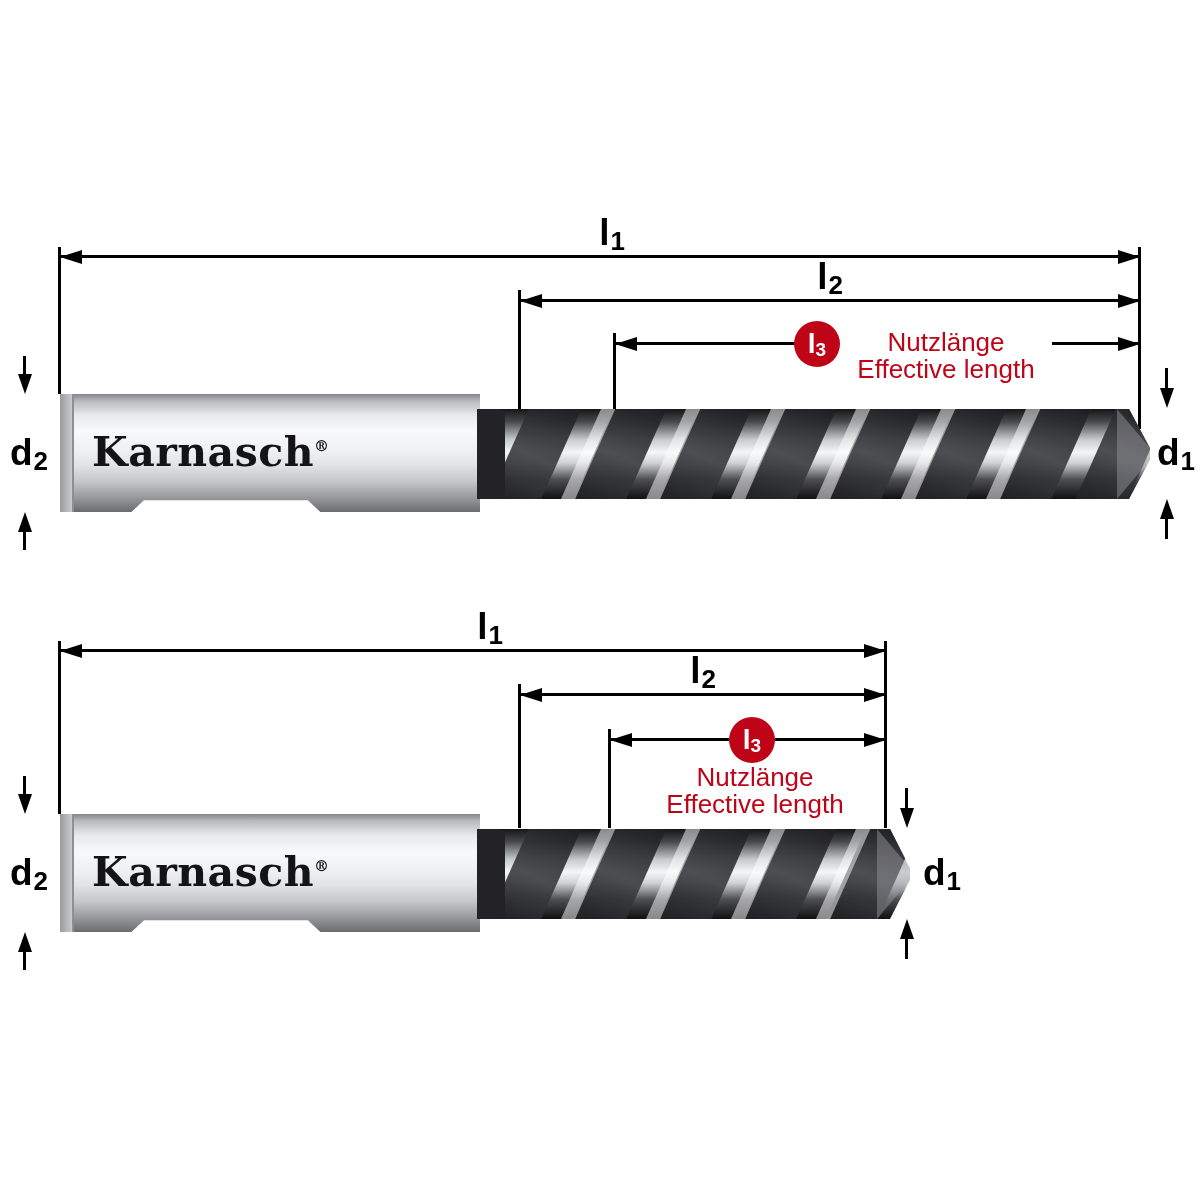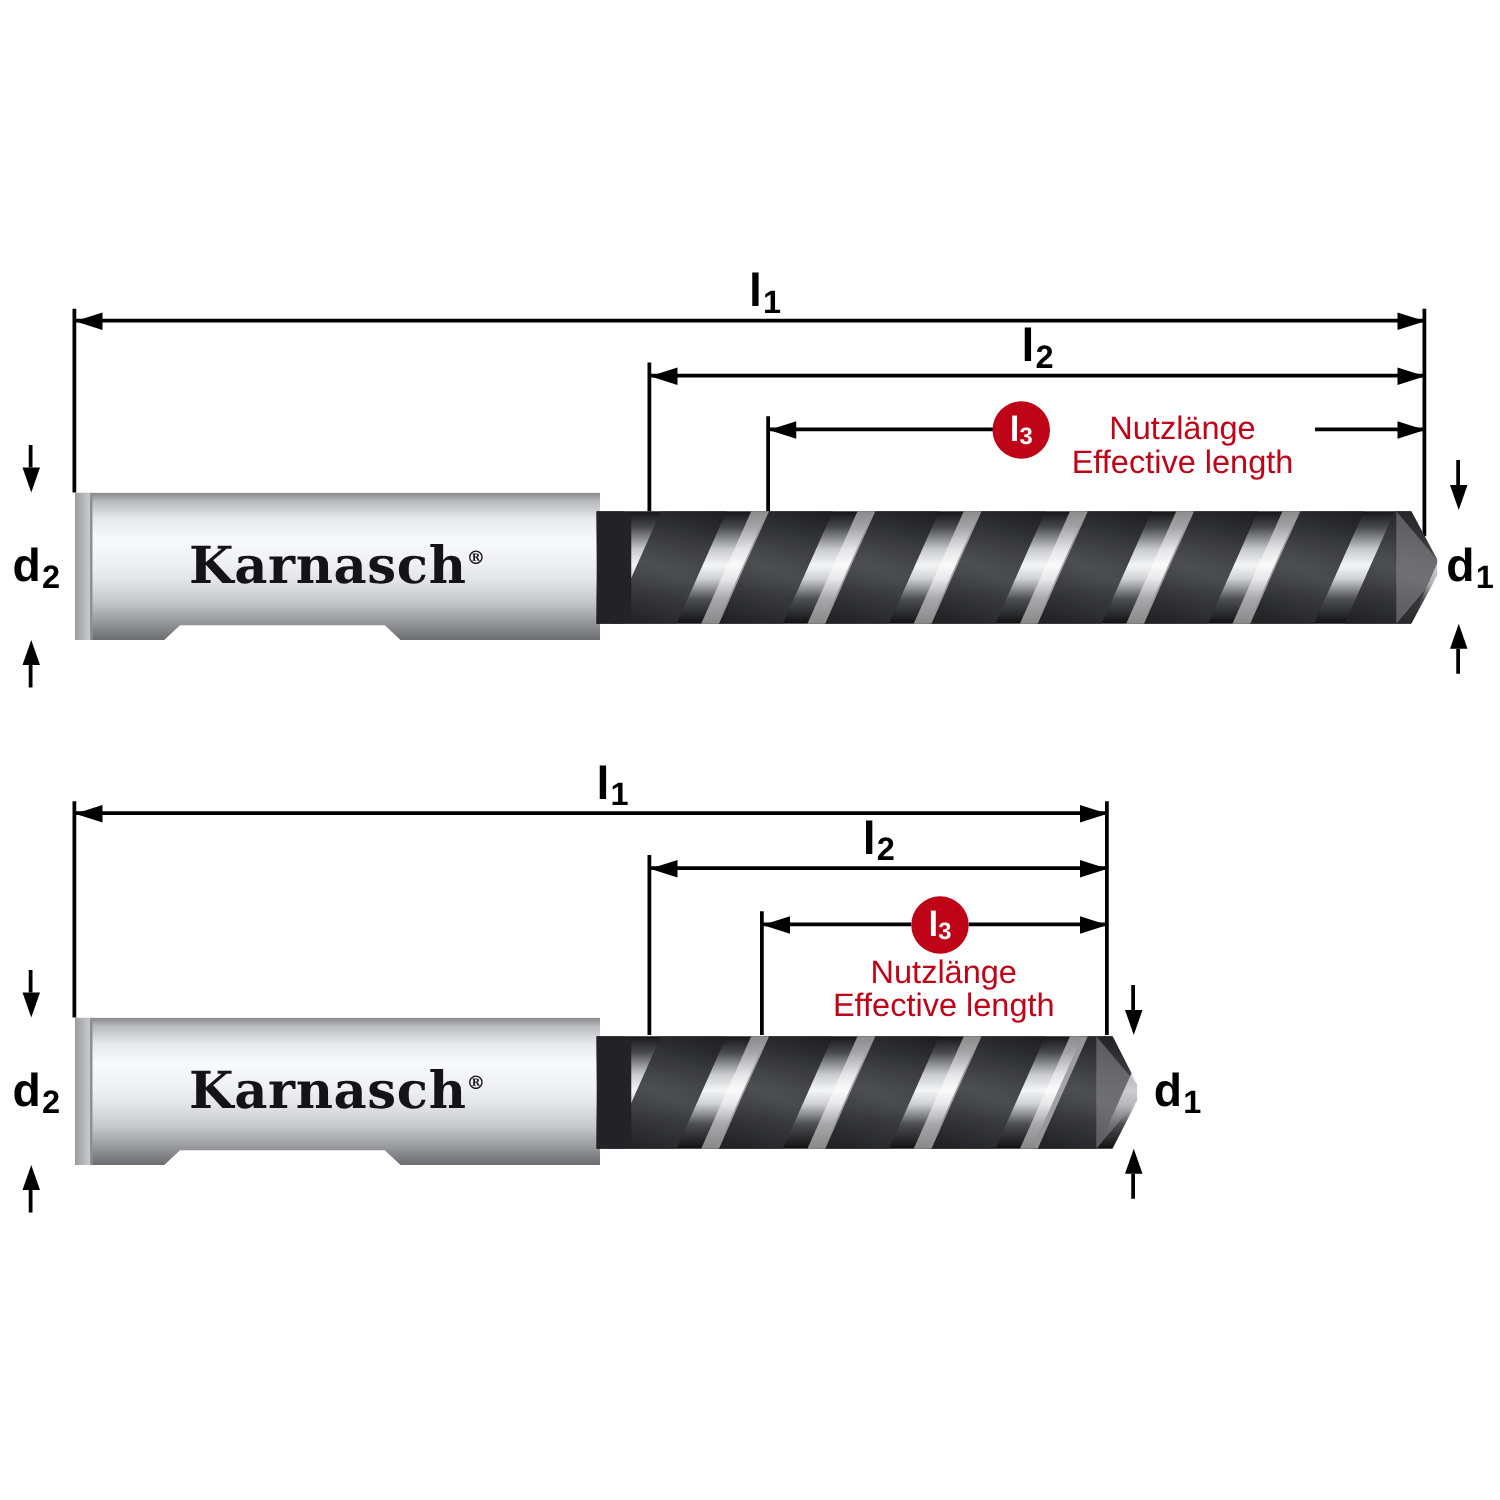--- a/index.html
+++ b/index.html
@@ -25,22 +25,22 @@
   .badge sub { font-size:19px; position:relative; top:5px; }
 
   .red-note { position:absolute; color:var(--red,#C00418); font-size:26px; line-height:27px; text-align:center; }
 
   .shank { position:absolute; width:420px; height:118px;
            background:linear-gradient(180deg,#85868a 0%,#b9babe 6%,#e8e9eb 18%,#f8f9fa 32%,#eff0f2 48%,#e2e3e6 60%,#c6c7ca 74%,#97989c 88%,#6b6c70 100%);
            clip-path:polygon(0% 0%,100% 0%,100% 100%,62% 100%,59% 90%,20% 90%,17% 100%,0% 100%); }
   .shank-cap { position:absolute; left:0; top:0; bottom:0; width:14px;
                background:linear-gradient(90deg,#9a9b9f,#c9cacd); border-right:2px solid #8e8f93; }
   .logo { position:absolute; left:0; right:0; top:50%; transform:translateY(-52%);
-          text-align:center; font-family:"DejaVu Serif", serif; font-weight:bold;
-          font-size:41px; color:#141416; letter-spacing:0.5px; }
+          font-family:"DejaVu Serif", serif; font-weight:bold;
+          font-size:41px; color:#141416; letter-spacing:0.5px;padding-left:32px; }
   .logo sup { font-size:15px; vertical-align:super; }
 
   .flute { position:absolute; }
 </style>
 </head>
 <body>
 
 <div class="canvas">
 
   <section>

